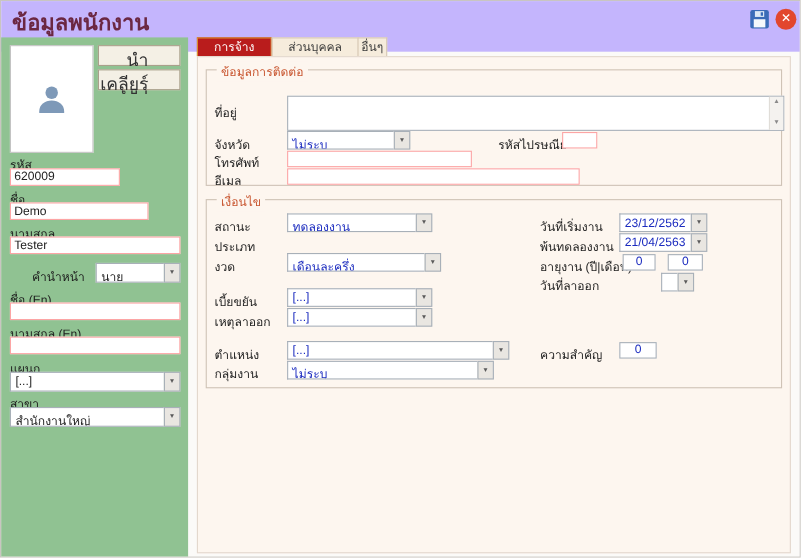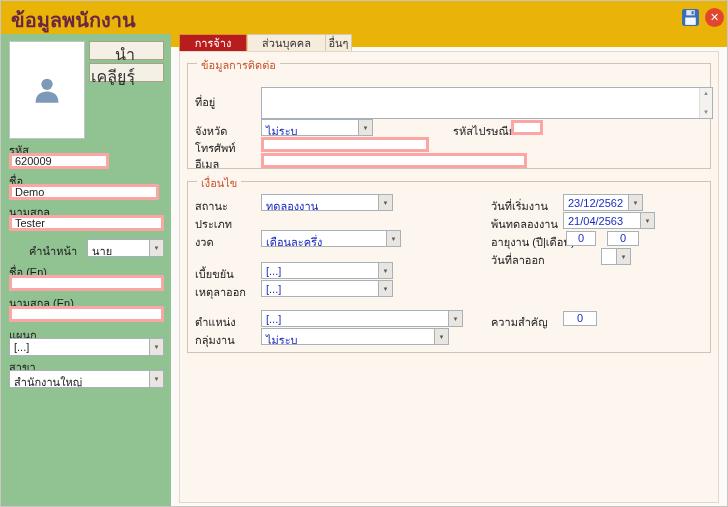--- a/index.html
+++ b/index.html
@@ -1,34 +1,34 @@
 <!DOCTYPE html>
 <html><head>
 <meta charset="utf-8">
 <style>
   * { margin:0; padding:0; box-sizing:border-box; }
   body { font-family: "Liberation Sans", "DejaVu Sans", sans-serif; background:#ffffff; }
   .window { position:relative; width:728px; height:507px; background:#fbfaf8; overflow:hidden; border:1px solid #c9c5c1; }
 
   
-  .titlebar { position:absolute; left:0; top:0; width:728px; height:46px; background:#eab308; }
+  .titlebar { position:absolute; left:0; top:0; width:728px; height:46px; background:#c4b5fd; }
   .titlebar .title { position:absolute; left:10px; top:3px; font-size:20px; font-weight:bold; color:#6b2742; }
   .savebtn { position:absolute; left:680px; top:7px; width:19px; height:19px; cursor:pointer; border:none; background:transparent; }
   .closebtn { position:absolute; left:704px; top:7px; width:19px; height:19px; border-radius:50%;
     background:#e2472e; color:#ffffff; font-size:11px; font-weight:bold; text-align:center; line-height:19px; cursor:pointer; }
 
   
   .sidebar { position:absolute; left:0; top:33px; width:170px; height:474px; background:#90c292; }
   .photo { position:absolute; left:8px; top:40px; width:76px; height:98px; background:#ffffff; border:1px solid #c3c3c3;
     display:flex; align-items:center; justify-content:center; }
   .side-btn { position:absolute; width:75px; height:19px; background:#f4f0e5; border:1px solid #a9a08b;
     font-size:16px; color:#333333; text-align:right; padding-right:28px; font-family:inherit; cursor:pointer; }
 
   .lbl { position:absolute; font-size:11px; color:#1c1c1c; white-space:nowrap; }
-  .tinput { position:absolute; background:#ffffff; border:3px solid #fca5a5; font-size:11px; color:#222222;
+  .tinput { position:absolute; background:#ffffff; border:1px solid #fca5a5; font-size:11px; color:#222222;
     padding:1px 3px; font-family:inherit; }
   .numbox { position:absolute; background:#ffffff; border:1px solid #a8b0b8; font-size:11px; color:#1b2bbf;
     text-align:center; line-height:13px; }
 
   .combo { position:absolute; display:flex; height:18px; }
   .combo .cval { flex:1; background:#ffffff; border:1px solid #a8b0b8; border-right:none; font-size:11px;
     color:#1b2bbf; padding:2px 4px 0 4px; overflow:hidden; white-space:nowrap; }
   .combo .cbtn { width:15px; background:#e9e6e1; border:1px solid #a8b0b8; color:#5a5a5a; font-size:6px;
     display:flex; align-items:center; justify-content:center; cursor:pointer; }
   .combo.dark .cval { color:#222222; }
@@ -74,21 +74,21 @@
       <path d="M4 20c0-4.4 3.6-7 8-7s8 2.6 8 7v1H4z" fill="#7e99b8"></path>
     </svg>
   </div>
   <button class="side-btn" style="left:88px; top:40px;">นำเข้า</button>
   <button class="side-btn" style="left:88px; top:62px;">เคลียร์</button>
 
   <span class="lbl" style="left:8px; top:140px;">รหัส</span>
   <input class="tinput" style="left: 8px; top: 152px; width: 100px; height: 16px;" value="620009">
 
   <span class="lbl" style="left:8px; top:171px;">ชื่อ</span>
-  <input class="tinput" style="left: 8px; top: 183px; width: 150px; height: 16px;" value="Demo">
+  <input class="tinput" style="left: 8px; top: 183px; width: 126px; height: 16px;" value="Demo">
 
   <span class="lbl" style="left:8px; top:202px;">นามสกุล</span>
   <input class="tinput" style="left: 8px; top: 214px; width: 155px; height: 16px;" value="Tester">
 
   <span class="lbl" style="left:28px; top:241px;">คำนำหน้า</span>
   <div class="combo dark" style="left:86px; top:238px; width:77px;justify-content:center;">
     <span class="cval">นาย</span>
     <span class="cbtn">▼</span>
   </div>
 
@@ -151,21 +151,21 @@
     <span class="cbtn">▼</span>
   </div>
   <span class="lbl" style="left:490px; top:196px;">วันที่เริ่มงาน</span>
   <div class="combo h17" style="left:562px; top:193px; width:80px;">
     <span class="cval">23/12/2562</span>
     <span class="cbtn">▼</span>
   </div>
 
   <span class="lbl" style="left:194px; top:214px;">ประเภท</span>
   <span class="lbl" style="left:490px; top:214px;">พ้นทดลองงาน</span>
-  <div class="combo h17" style="left:562px; top:211px; width:92px;">
+  <div class="combo h17" style="left:562px; top:211px; width:80px;">
     <span class="cval">21/04/2563</span>
     <span class="cbtn">▼</span>
   </div>
 
   <span class="lbl" style="left:194px; top:232px;">งวด</span>
   <div class="combo h17" style="left:260px; top:229px; width:140px;">
     <span class="cval">เดือนละครึ่ง</span>
     <span class="cbtn">▼</span>
   </div>
   <span class="lbl" style="left:490px; top:232px;">อายุงาน (ปี|เดือน)</span>

